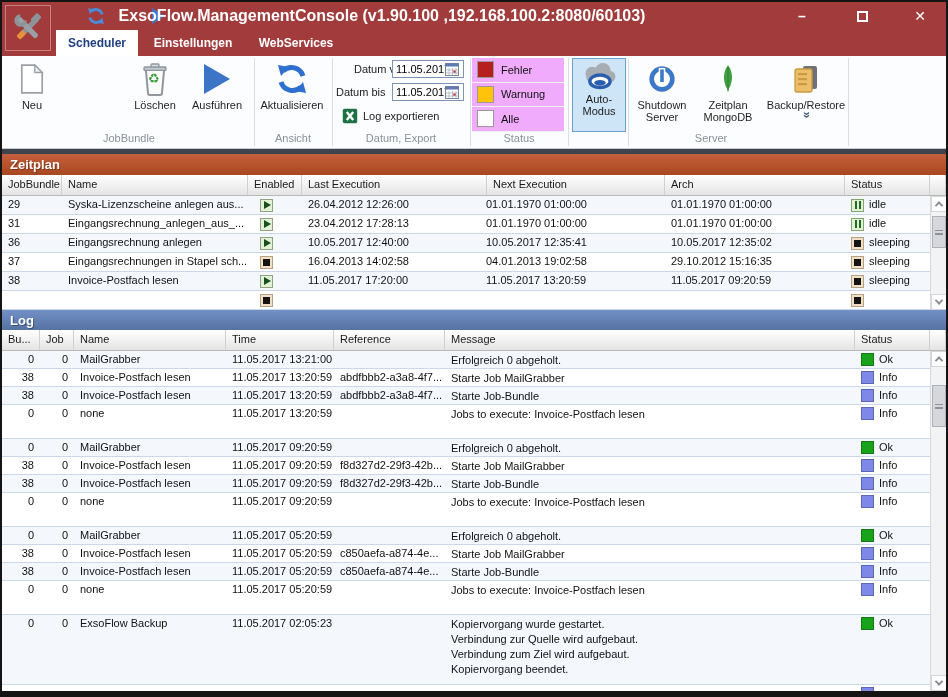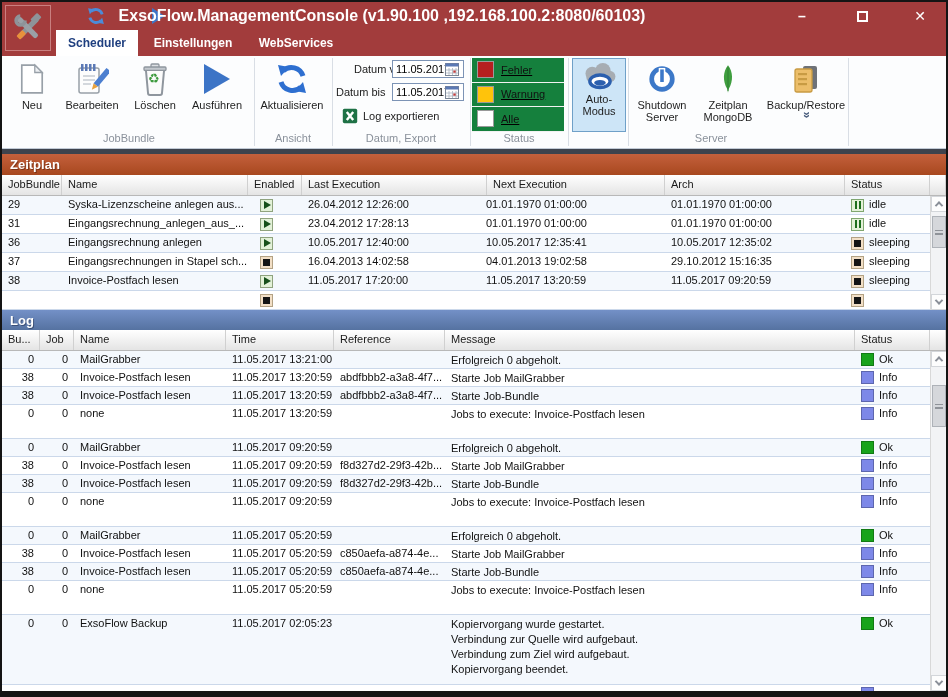--- a/index.html
+++ b/index.html
@@ -37,21 +37,21 @@
   .qa-play-tri{ width:0; height:0; border-left:13px solid #3C74C6; border-top:8px solid transparent;
     border-bottom:8px solid transparent; }
   .trash-wrap{ position:relative; }
   .trash-recycle{ position:absolute; left:8px; top:12px; font-size:13px; color:#3E9B3E; }
   .field-label{ position:absolute; font-size:11px; color:#222; }
   .datebox{ position:absolute; width:72px; height:18px; border:1px solid #7C93B5; background:#FFF;
     display:flex; align-items:center; }
   .datebox input{ border:none; outline:none; width:52px; font-size:11px; padding-left:3px;
     font-family:"Liberation Sans", sans-serif; }
   .export-row{ position:absolute; display:flex; align-items:center; gap:5px; font-size:11px; color:#222; }
-  .status-panel{ position:absolute; left:470px; top:2px; width:92px; height:74px; background:#15803d;text-decoration:underline; }
+  .status-panel{ position:absolute; left:470px; top:2px; width:92px; height:74px; background:#f0abfc; }
   .status-item{ height:24.6px; display:flex; align-items:center; border-bottom:1px solid #F2F2F2;
     font-size:11px; color:#111; }
   .status-sq{ width:17px; height:17px; margin:0 7px 0 5px; border:1px solid #9A9A9A; }
   .automodus{ position:absolute; left:570px; top:2px; width:54px; height:74px; background:#CDE5F7;
     border:1px solid #6FA0C8; display:flex; flex-direction:column; align-items:center;
     font-size:11px; color:#1E1E1E; }
   .chev-dbl{ display:inline-block; transform:rotate(-90deg); color:#4A5E7E; font-size:12px;
     font-weight:bold; line-height:8px; }
 
   
@@ -163,37 +163,20 @@
 
     <div class="bigbtn" style="left:6px; width:48px;">
       <span class="ic">
         <svg width="26" height="32" viewBox="0 0 28 34">
           <path d="M3 2 h14 l8 8 v22 h-22 z" fill="#FFF" stroke="#98A0A8" stroke-width="1.8"></path>
           <path d="M17 2 v8 h8 z" fill="#EDEFF2" stroke="#98A0A8" stroke-width="1.4"></path>
         </svg>
       </span>
       <span>Neu</span>
     </div>
-    <div class="bigbtn" style="left:58px; width:64px;">
-      <span class="ic">
-        <svg width="34" height="34" viewBox="0 0 34 34">
-          <rect x="4" y="6" width="20" height="25" rx="2" fill="#FDFDFD" stroke="#98A0A8" stroke-width="1.5"></rect>
-          <rect x="6" y="2" width="2.5" height="7" fill="#5B79B5"></rect>
-            <rect x="10" y="2" width="2.5" height="7" fill="#5B79B5"></rect>
-          <rect x="14" y="2" width="2.5" height="7" fill="#5B79B5"></rect>
-            <rect x="18" y="2" width="2.5" height="7" fill="#5B79B5"></rect>
-          <path d="M8 14 h12 M8 18 h12 M8 22 h8" stroke="#C6CCD2" stroke-width="1.5"></path>
-          <g transform="rotate(40 24 18)">
-            <rect x="22" y="4" width="5.5" height="20" fill="#4C7FD0"></rect>
-            <polygon points="22,24 27.5,24 24.7,30" fill="#E8A13B"></polygon>
-          </g>
-        </svg>
-      </span>
-      <span>Bearbeiten</span>
-    </div>
     <div class="bigbtn" style="left:126px; width:54px;">
       <span class="ic trash-wrap">
         <svg width="30" height="34" viewBox="0 0 30 34">
           <rect x="11" y="2" width="8" height="4" rx="1" fill="#DDE0E4" stroke="#8F969E" stroke-width="1.3"></rect>
           <rect x="4" y="5" width="22" height="3.5" rx="1" fill="#C3C8CE" stroke="#8F969E" stroke-width="1.3"></rect>
           <path d="M6 9 L8 31 a2 2 0 0 0 2 2 h10 a2 2 0 0 0 2-2 L24 9" fill="#FBFBFB" stroke="#8F969E" stroke-width="2"></path>
         </svg>
         <span class="trash-recycle">♻</span>
       </span>
       <span>Löschen</span>

